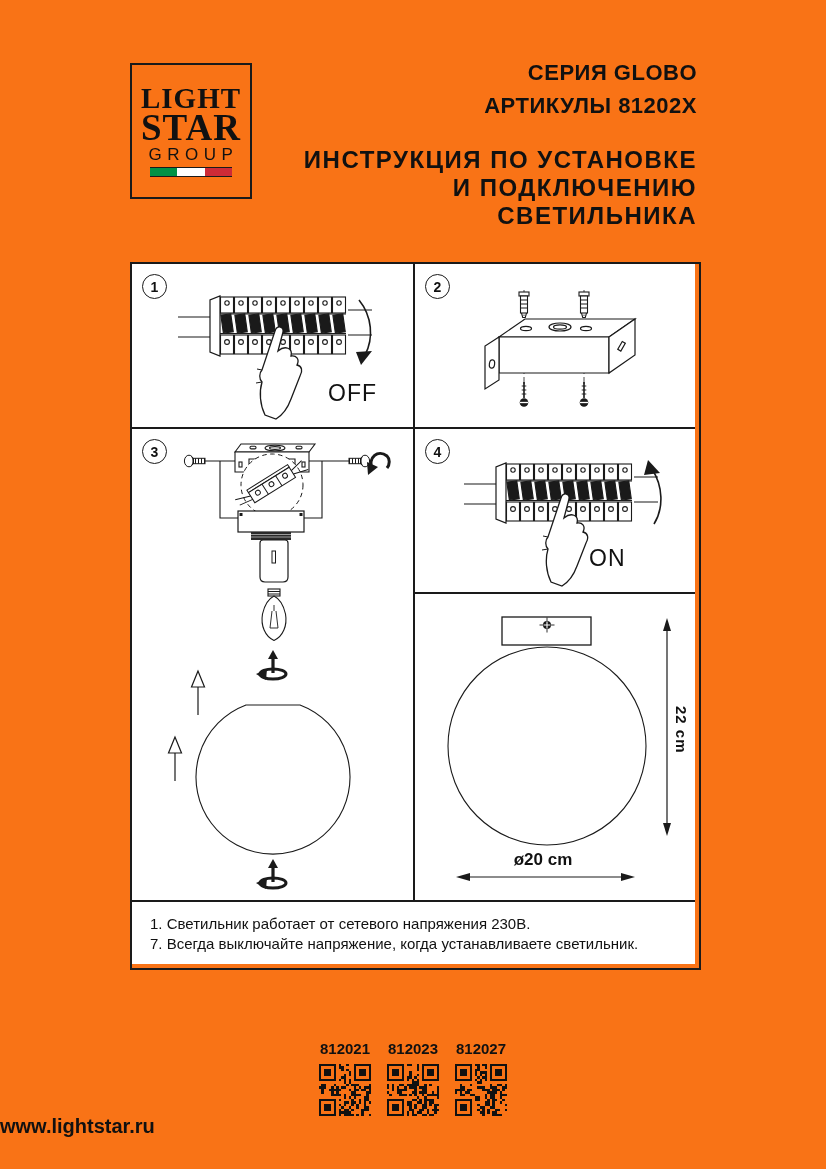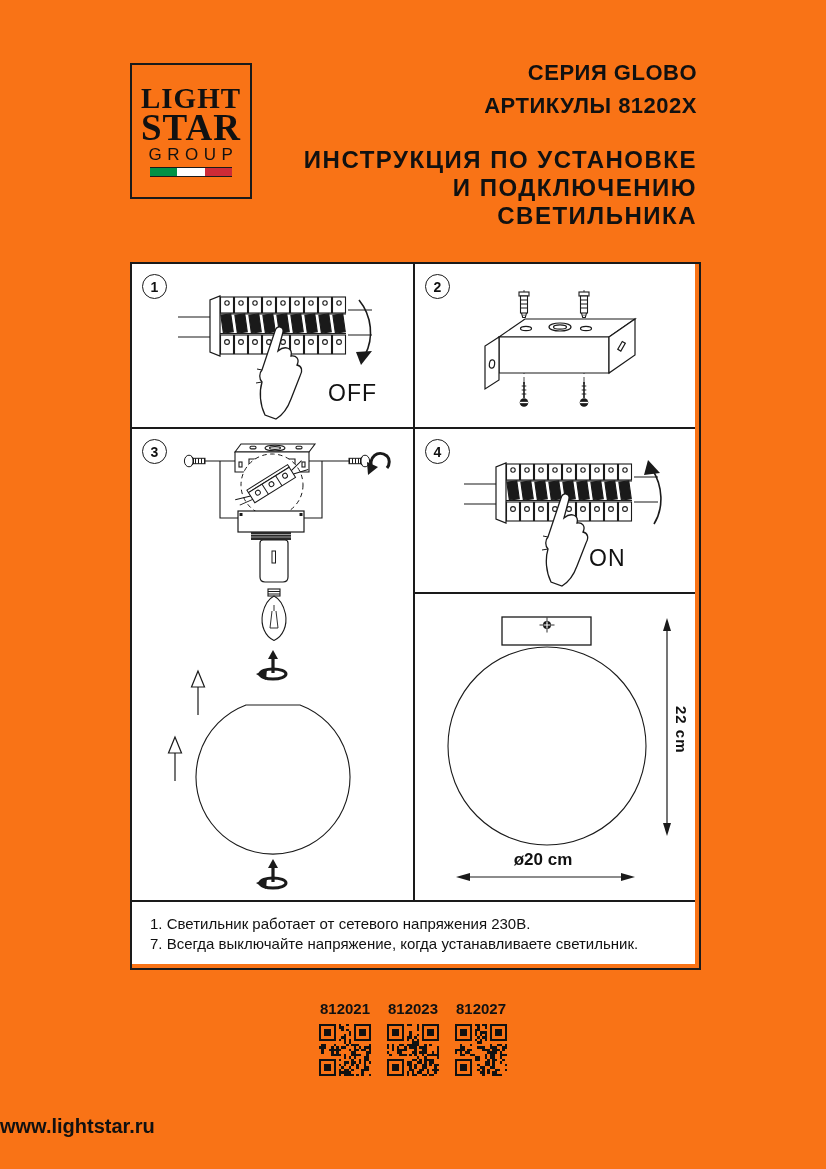--- a/index.html
+++ b/index.html
@@ -31,21 +31,21 @@
   .pdim{left:283px;top:330px;width:280px;height:306px;}
   .pnotes{left:0;top:636px;width:563px;height:64px;border-top:2px solid #1a1a1a;padding:12px 0 0 18px;box-sizing:border-box;}
   .badge{position:absolute;left:10px;top:10px;width:23px;height:23px;border:1.5px solid #1a1a1a;border-radius:50%;
          font-size:14px;font-weight:bold;display:flex;align-items:center;justify-content:center;}
   .switch-label{position:absolute;font-size:23px;font-weight:500;letter-spacing:1px;}
   .note-line{font-size:15px;line-height:20px;}
   
   .dim-v{position:absolute;left:258px;top:112px;writing-mode:vertical-rl;font-size:15px;font-weight:bold;letter-spacing:1px;}
   .dim-h{position:absolute;left:88px;top:256px;width:80px;text-align:center;font-size:17px;font-weight:bold;}
   
-  .qr-wrap{left:0;top:1000px;width:826px;display:flex;justify-content:center;gap:12px;}
+  .qr-wrap{left:0;top:1040px;width:826px;display:flex;justify-content:center;gap:12px;}
   .qr-col{width:56px;display:flex;flex-direction:column;align-items:center;}
   .qr-label{font-size:15px;font-weight:bold;margin-bottom:7px;}
   .footer{left:0;top:1115px;width:826px;text-align:left;font-size:20px;font-weight:bold;}
 </style>
 </head>
 <body>
 
 <div class="page">
 
   <svg width="0" height="0" style="position:absolute">

